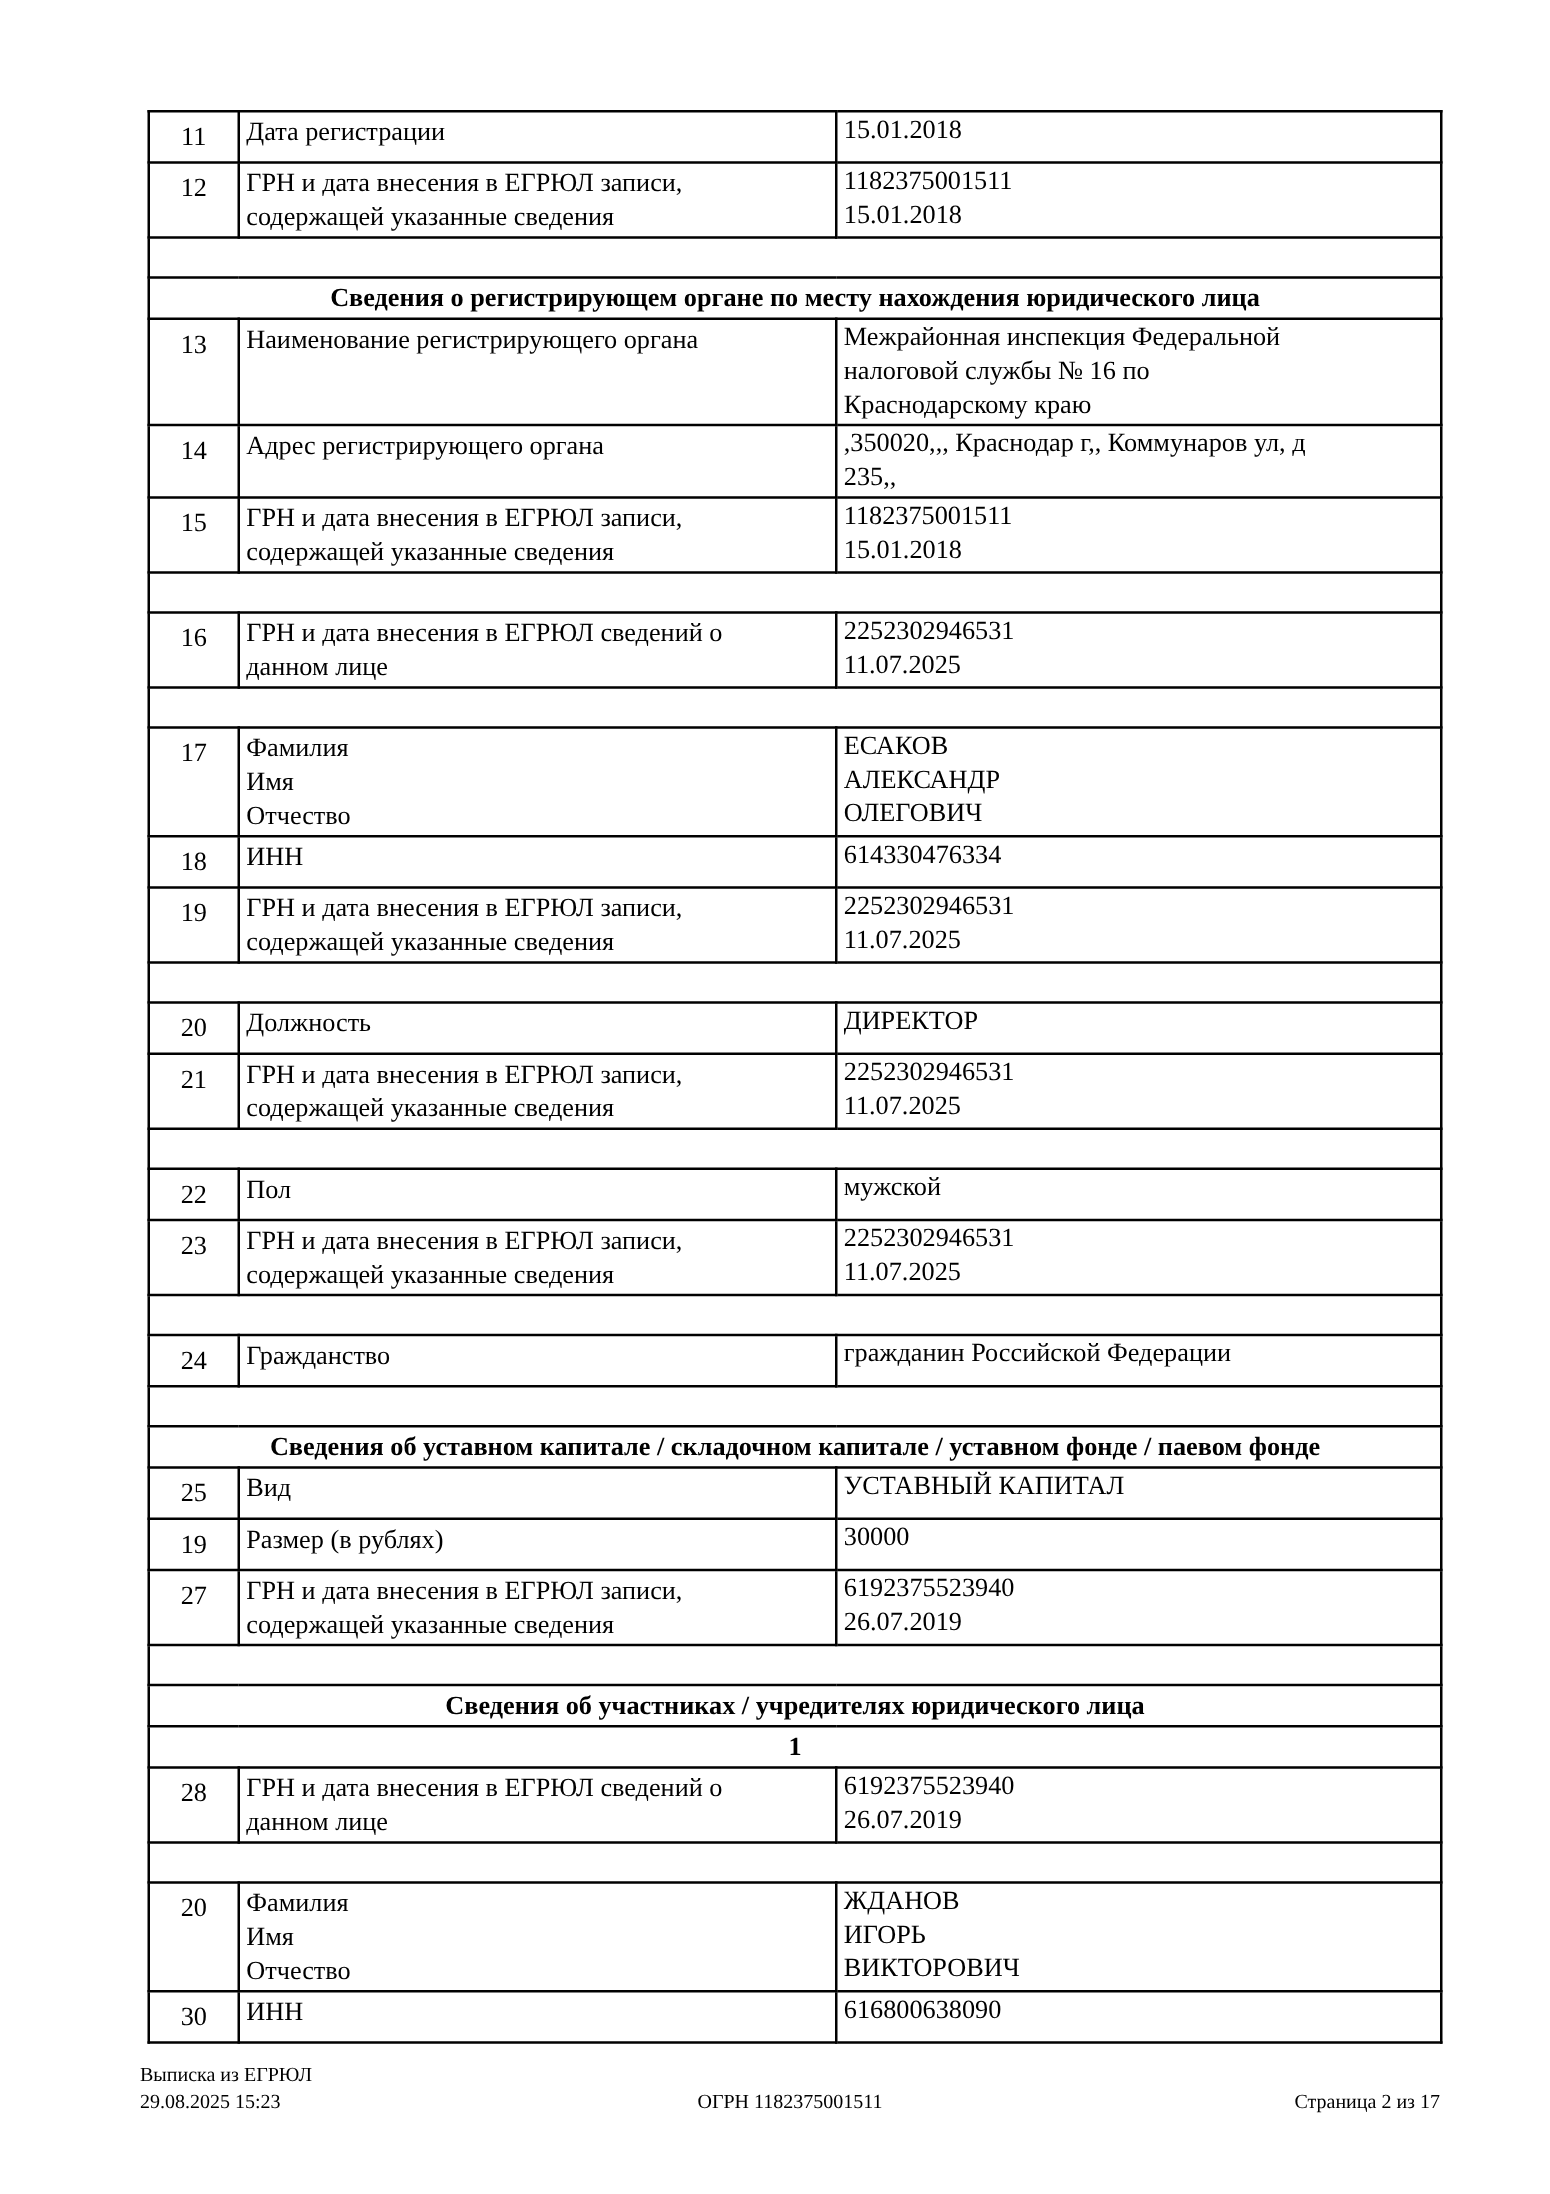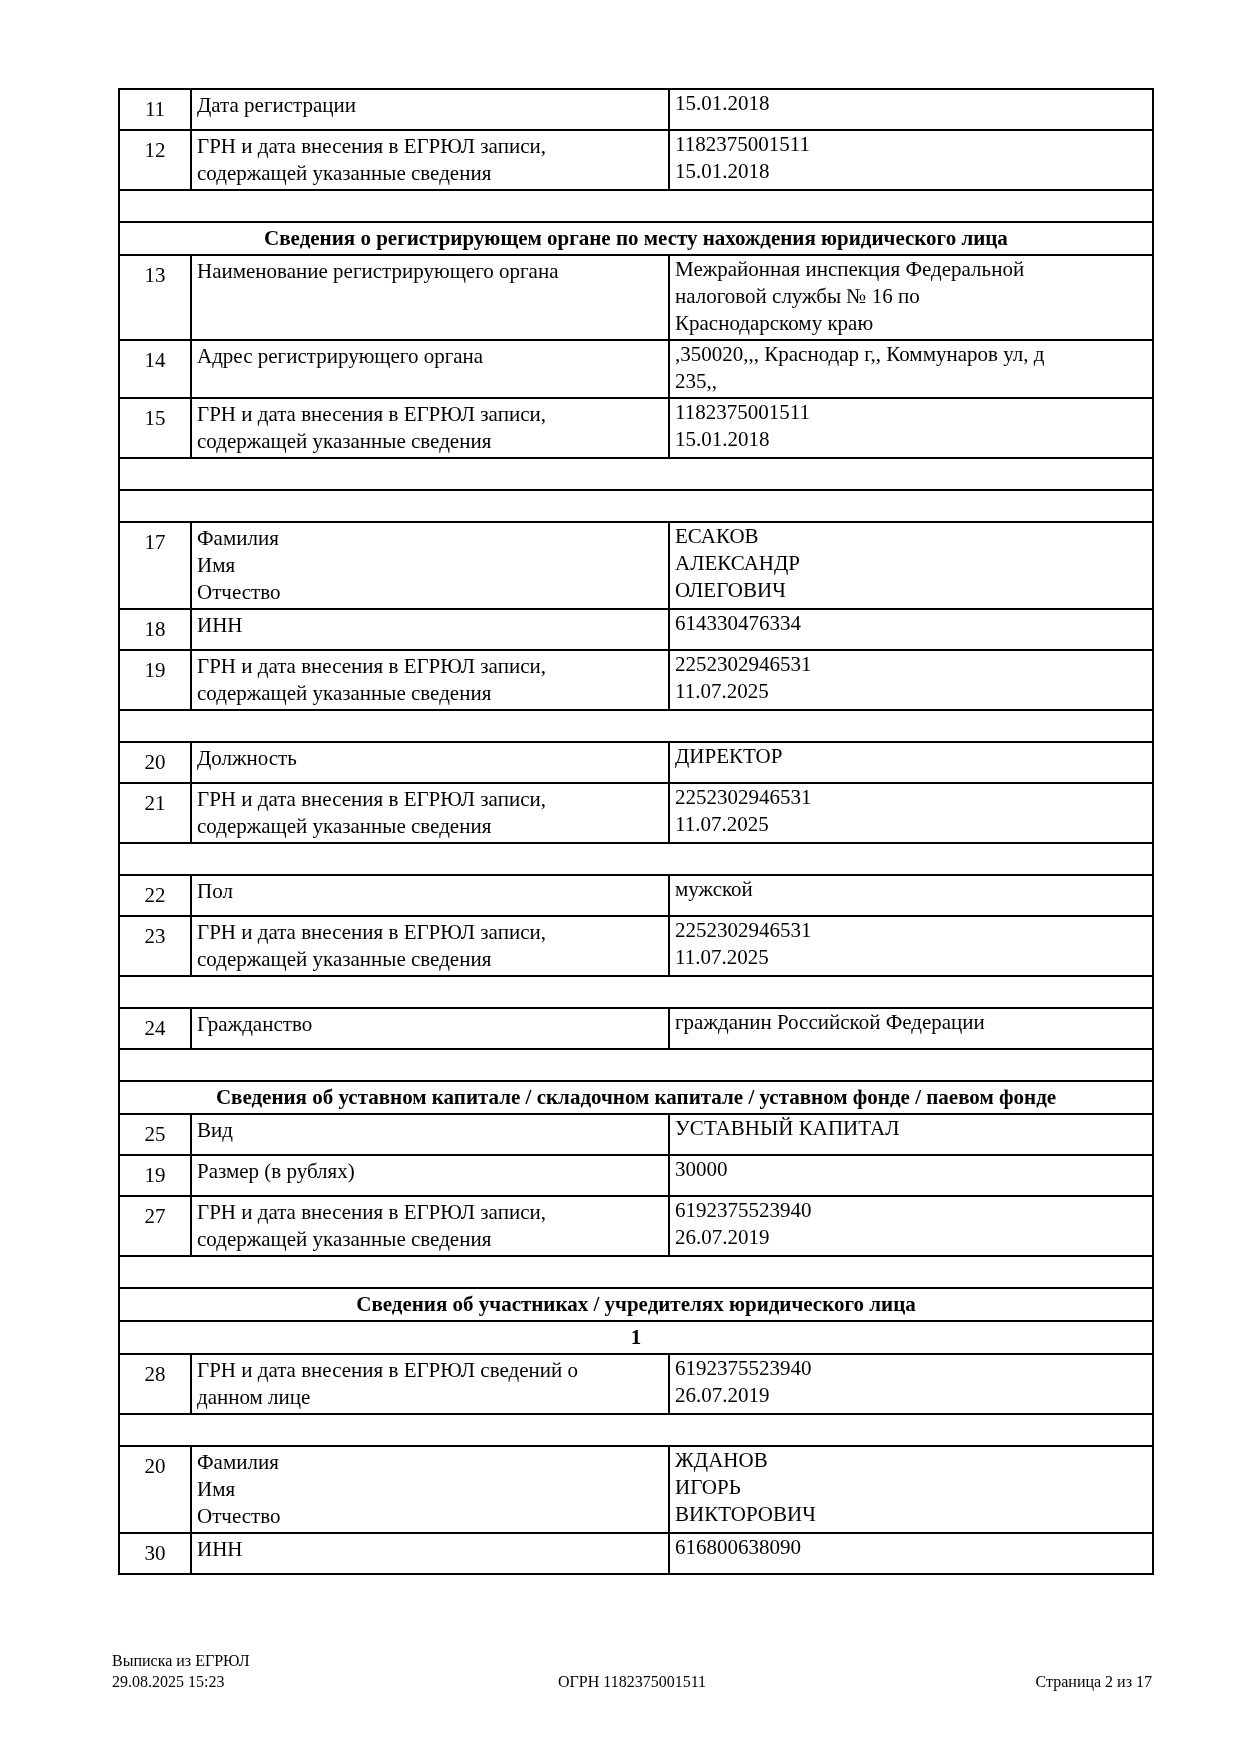--- a/index.html
+++ b/index.html
@@ -124,20 +124,27 @@
         <tr class="row-item">
           <td class="num">15</td>
           <td class="label">ГРН и дата внесения в ЕГРЮЛ записи,
 содержащей указанные сведения</td>
           <td class="value">1182375001511
 15.01.2018</td>
         </tr>
         <tr class="row-spacer">
           <td class="spacer" colspan="3"></td>
         </tr>
+        <tr class="row-item">
+          <td class="num">16</td>
+          <td class="label">ГРН и дата внесения в ЕГРЮЛ сведений о
+данном лице</td>
+          <td class="value">2252302946531
+11.07.2025</td>
+        </tr>
         <tr class="row-spacer">
           <td class="spacer" colspan="3"></td>
         </tr>
         <tr class="row-item">
           <td class="num">17</td>
           <td class="label">Фамилия
 Имя
 Отчество</td>
           <td class="value">ЕСАКОВ
 АЛЕКСАНДР

